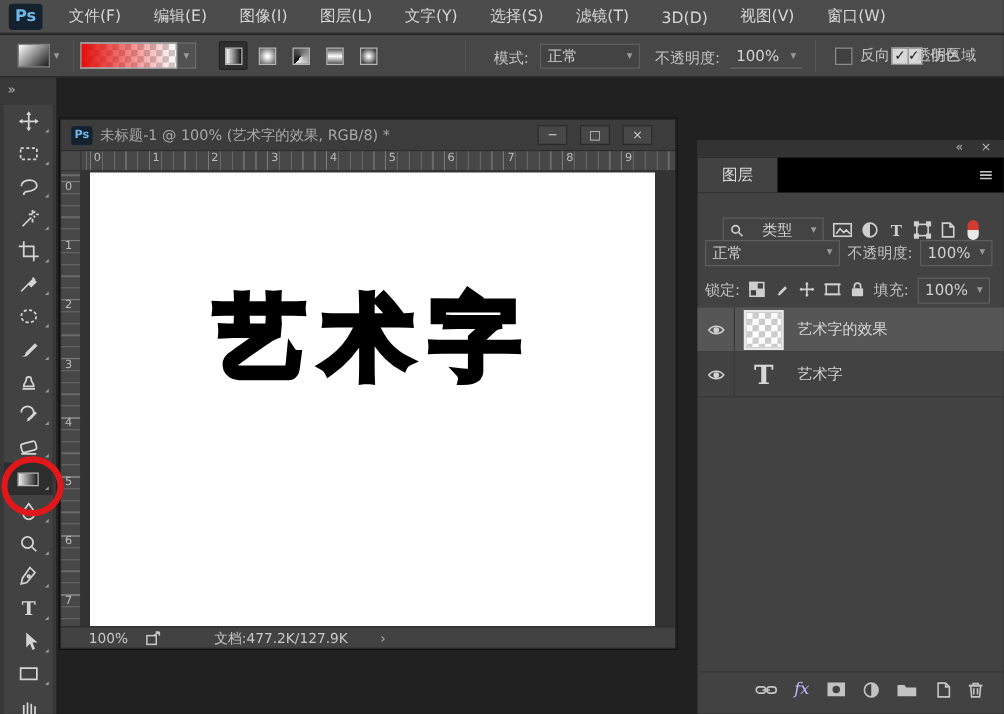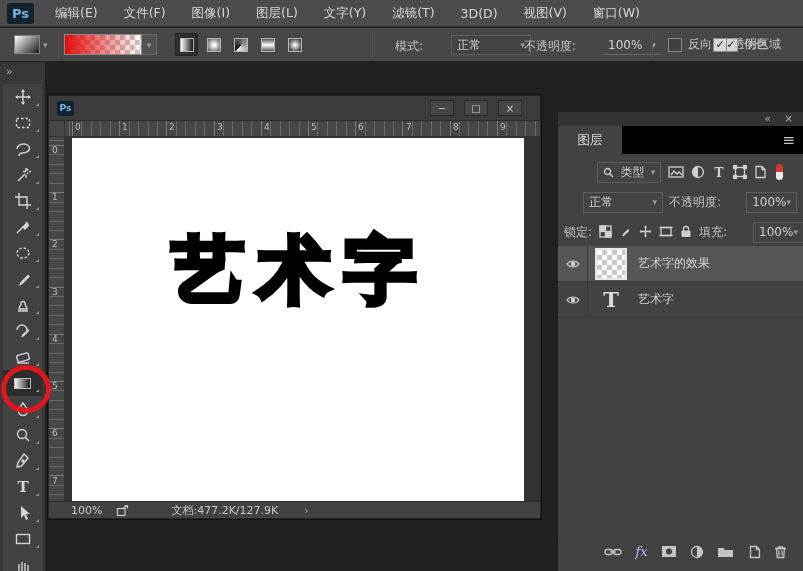--- a/index.html
+++ b/index.html
@@ -28,21 +28,21 @@
       linear-gradient(45deg,#c9c9c9 25%,transparent 25%,transparent 75%,#c9c9c9 75%);
     background-size:100% 100%, 10px 10px, 10px 10px; background-position:0 0, 0 0, 5px 5px; }
   .grad-dd-btn { position:absolute; left:142px; top:6px; width:15px; height:21px; background:#525252;
     border:1px solid #6a6a6a; border-left:none; display:flex; align-items:center; justify-content:center; }
   .gtype { position:absolute; top:5px; width:23px; height:23px; display:flex; align-items:center;
     justify-content:center; border-radius:2px; }
   .gtype.selected { background:#2f2f2f; box-shadow:inset 0 0 0 1px #232323; }
   .gtype .sw { width:14px; height:14px; border:1px solid #b5b5b5; }
   .opt-label { color:#c2c2c2; font-size:12px; }
   .sel { background:#434343; border:1px solid #5d5d5d; color:#d0d0d0; font-size:12px;
-    display:flex; align-items:center; justify-content:space-between; padding:0 5px;margin-left:19px; }
+    display:flex; align-items:center; justify-content:space-between; padding:0 5px; }
   .vsep { position:absolute; top:4px; width:1px; height:26px; background:#3a3a3a; border-right:1px solid #565656; }
   .cb { width:14px; height:14px; border:1px solid #8a8a8a; background:#404040; display:inline-flex;
     align-items:center; justify-content:center; font-size:11px; color:#1d1d1d; }
   .cb.checked { background:#d8d8d8; }
   .cb-row { position:absolute; top:8px; display:flex; align-items:center; gap:6px; }
 
   
   #toolbar { position:absolute; left:0; top:62px; width:45px; height:509px; background:#383838; }
   #toolbar-inner { position:absolute; left:3px; top:22px; width:39px; bottom:0; background:#424242; }
   #toolbar-collapse { position:absolute; left:6px; top:3px; color:#b5b5b5; font-size:11px; }
@@ -95,21 +95,21 @@
   
   #layers-panel { position:absolute; left:558px; top:112px; width:245px; height:459px; background:#424242; }
   #panel-header { position:absolute; left:0; top:0; width:100%; height:14px; background:#333;
     display:flex; justify-content:flex-end; align-items:center; gap:14px; padding-right:10px; }
   #panel-header span { color:#b5b5b5; font-size:10px; line-height:1; }
   #panel-tabs { position:absolute; left:0; top:14px; width:100%; height:28px; background:#000000; }
   #layers-tab { position:absolute; left:0; top:0; width:64px; height:28px; background:#424242;
     color:#d8d8d8; font-size:12.5px; display:flex; align-items:center; justify-content:center; }
   #panel-menu { position:absolute; right:8px; top:5px; color:#c5c5c5; font-size:15px; }
   .prow { position:absolute; left:0; width:100%; display:flex; align-items:center; }
-  #filter-row { top:48px; height:24px; padding:0 20px; gap:7px; }
+  #filter-row { top:60px; height:24px; padding:0 20px; gap:7px; }
   #search-sel { width:90px; height:21px; }
   .ficon { display:flex; align-items:center; }
   .ficon svg { stroke:#cfcfcf; fill:none; stroke-width:1.3; }
   #filter-toggle { width:10px; height:16px; border-radius:5px; background:linear-gradient(to bottom,#d23a32 50%,#e9e9e9 50%); margin-left:2px; }
   #blend-row { top:78px; height:24px; padding:0 6px; gap:6px; }
   #blend-sel { width:108px; height:21px; }
   .small-label { color:#c2c2c2; font-size:12px; white-space:nowrap; }
   .pct-sel { width:58px; height:21px; }
   #lock-row { top:108px; height:24px; padding:0 6px; gap:7px; }
   .lock-ico svg { stroke:#cfcfcf; fill:none; stroke-width:1.3; }
@@ -134,25 +134,26 @@
     display:flex; align-items:center; justify-content:center; gap:13px; padding-left:30px; }
   #panel-footer .fico { display:flex; align-items:center; }
   #panel-footer svg { stroke:#c3c3c3; fill:none; stroke-width:1.3; }
   .fx-text { color:#c4b5fd; font-size:13px; font-style:italic; font-family:"DejaVu Serif",serif; }
 </style>
 </head>
 <body>
 
 <div id="menubar">
   <div class="ps-logo">Ps</div>
+  <div class="menu-item">文件(F)</div>
   <div class="menu-item">编辑(E)</div>
-  <div class="menu-item">文件(F)</div>
   <div class="menu-item">图像(I)</div>
   <div class="menu-item">图层(L)</div>
   <div class="menu-item">文字(Y)</div>
+  <div class="menu-item">选择(S)</div>
   <div class="menu-item">滤镜(T)</div>
   <div class="menu-item">3D(D)</div>
   <div class="menu-item">视图(V)</div>
   <div class="menu-item">窗口(W)</div>
 </div>
 
 <div id="optionsbar">
   <div class="preset-swatch"></div>
   <span id="preset-dd" class="dd-arrow">▾</span>
   <div class="vsep" style="left:58px;"></div>
@@ -313,20 +314,21 @@
       </svg>
     </div>
   </div>
 </div>
 
 <div id="red-circle"></div>
 
 <div id="docwin">
   <div id="doc-titlebar">
     <div class="doc-ps-icon">Ps</div>
+    <span id="doc-title">未标题-1 @ 100% (艺术字的效果, RGB/8) *</span>
     <div class="win-btns">
       <div class="win-btn">─</div>
       <div class="win-btn">□</div>
       <div class="win-btn">×</div>
     </div>
   </div>
 
   <div id="ruler-corner" class="ruler"></div>
   <div id="h-ruler" class="ruler">
     <span class="hr-num" style="left:10px;">0</span>

